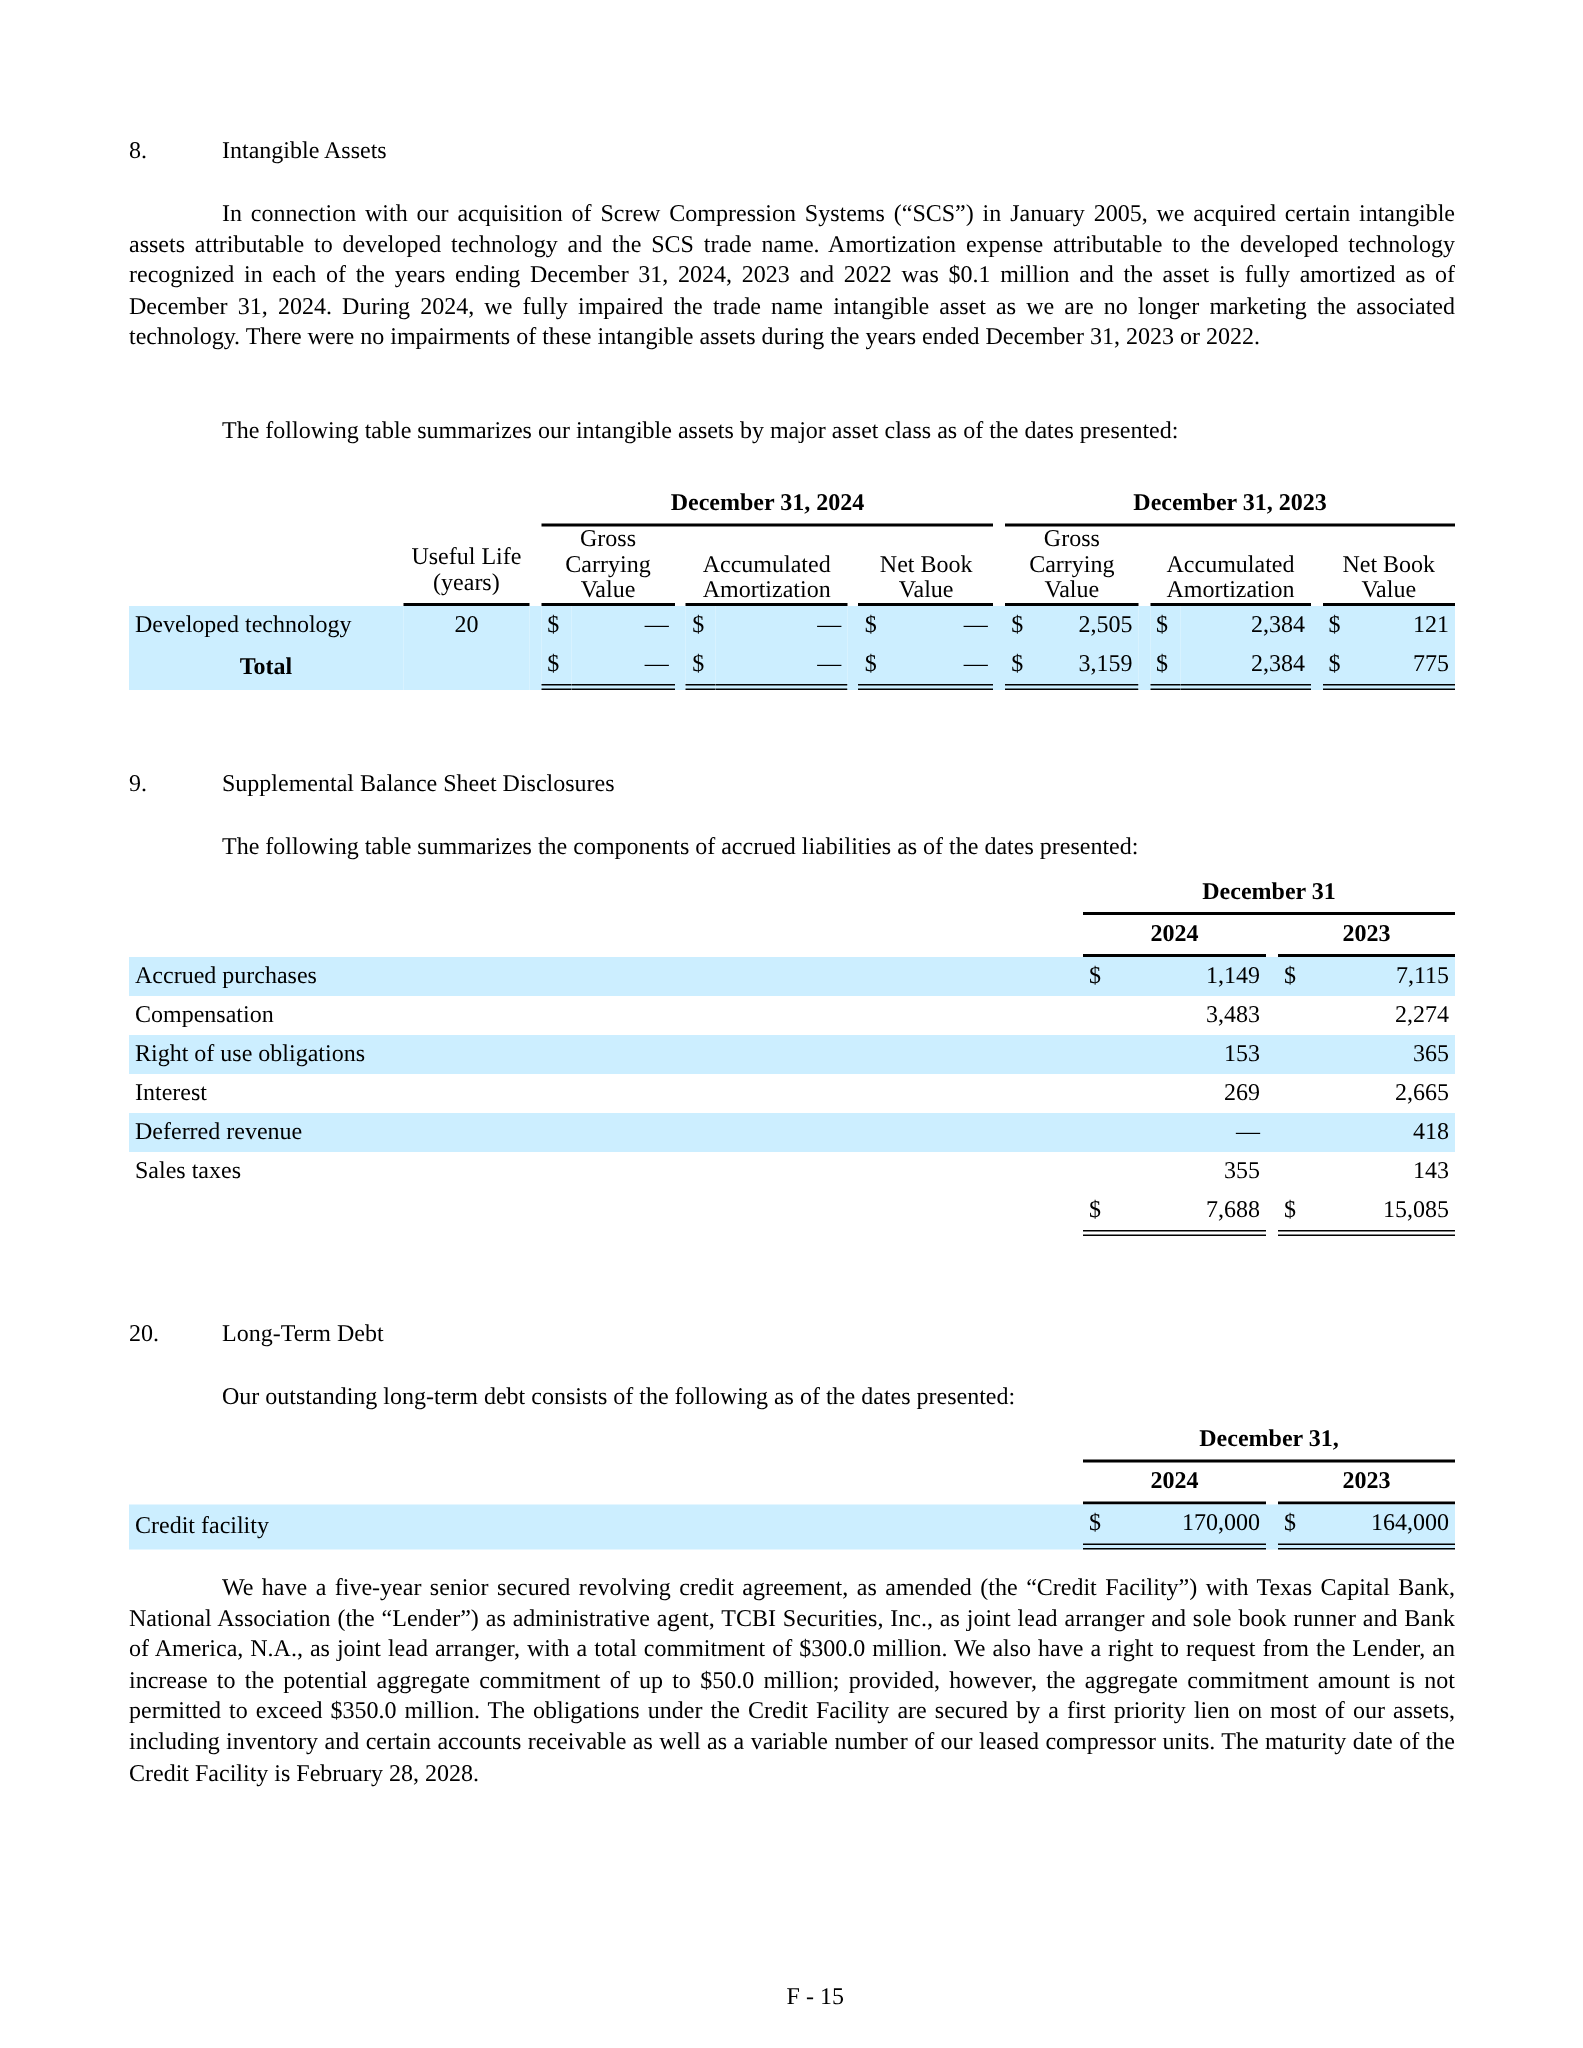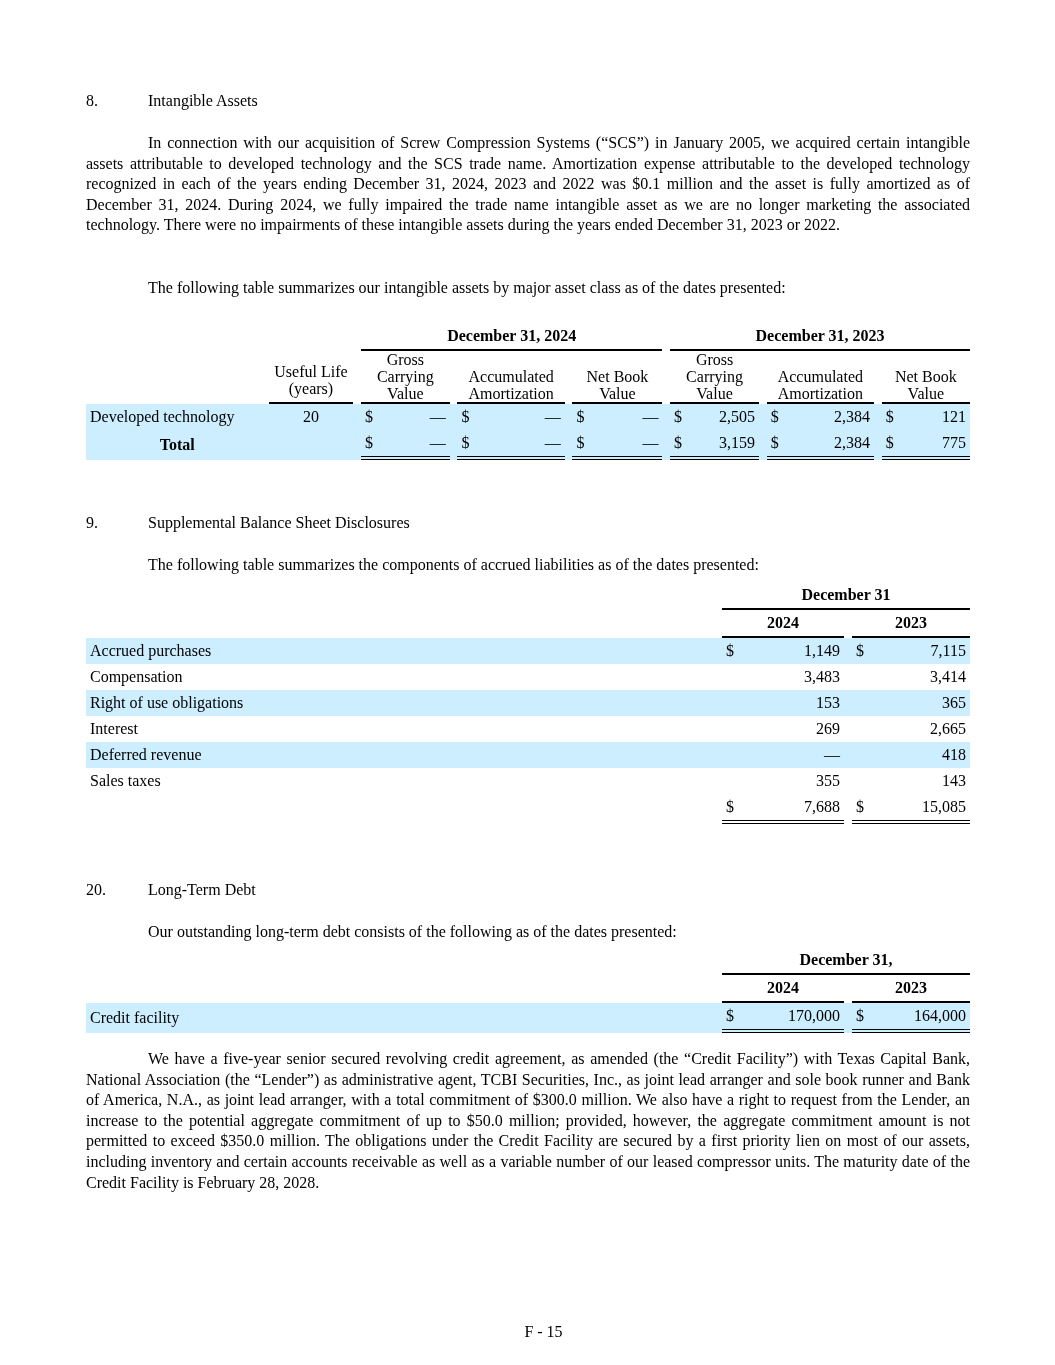--- a/index.html
+++ b/index.html
@@ -156,21 +156,21 @@
           <td class="gap"></td>
           <td>$</td>
           <td class="r">7,115</td>
         </tr>
     <tr>
           <td>Compensation</td>
           <td></td>
           <td class="r">3,483</td>
           <td class="gap"></td>
           <td></td>
-          <td class="r">3,414</td>
+          <td class="r">2,274</td>
         </tr>
     <tr class="hl">
           <td>Right of use obligations</td>
           <td></td>
           <td class="r">153</td>
           <td class="gap"></td>
           <td></td>
           <td class="r">365</td>
         </tr>
     <tr>

